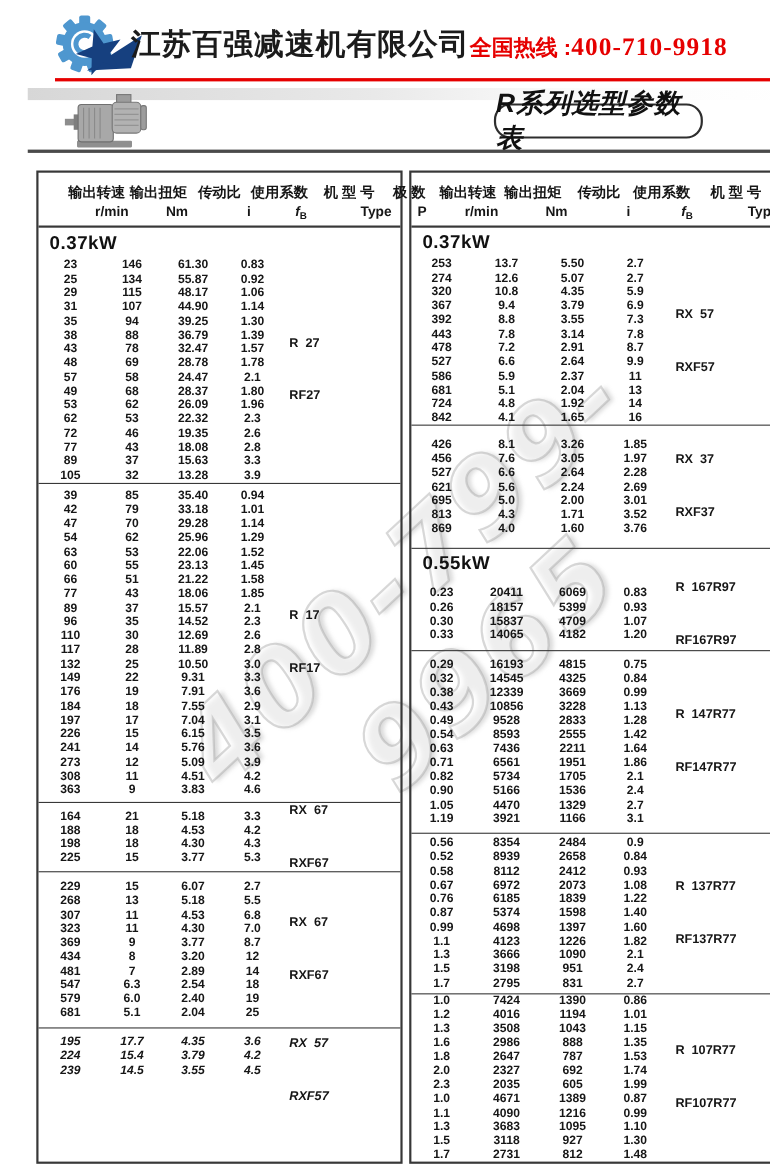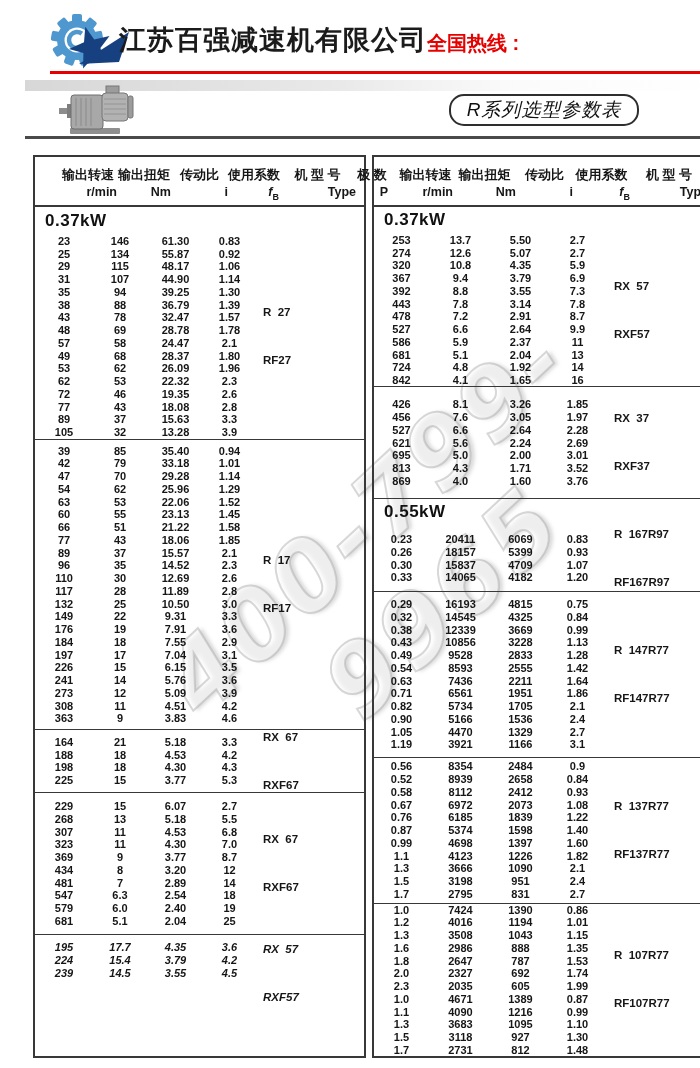--- a/index.html
+++ b/index.html
@@ -11,21 +11,21 @@
   .logo{position:absolute;left:14px;top:6px;width:92px;height:68px;}
   .company{position:absolute;left:94px;top:22px;font-size:27px;font-weight:bold;color:#1b1b1b;letter-spacing:1px;}
   .hotline{position:absolute;left:402px;top:30px;display:flex;align-items:baseline;color:#e60000;white-space:nowrap;text-align:center;}
   .hotline .lab{font-size:20px;font-weight:bold;}
   .hotline .num{font-size:23px;font-weight:bold;font-family:"Liberation Serif",serif;letter-spacing:1px;}
   .red-rule{position:absolute;left:25px;top:71px;width:667px;height:3px;background:#e60000;}
   .shade-band{position:absolute;left:0;top:80px;width:700px;height:11px;
     background:linear-gradient(90deg,#d7d7d7 0%,#e9e9e9 45%,#fbfbfb 70%,#fff 100%);}
   .motor{position:absolute;left:33px;top:85px;width:80px;height:52px;}
   .badge{position:absolute;left:424px;top:94px;width:190px;height:32px;border:2px solid #2e2e2e;border-radius:15px;
-    display:flex;align-items:center;justify-content:center;font-size:19px;font-weight:normal;font-style:italic;color:#111;letter-spacing:1px;}
+    display:flex;align-items:center;justify-content:center;font-size:24px;font-weight:bold;font-style:italic;color:#111;letter-spacing:1px;}
   .dark-rule{position:absolute;left:0;top:136px;width:700px;height:3px;background:#4a4a4a;}
 
   
   .watermark{position:absolute;left:20px;top:450px;width:720px;text-align:center;z-index:1;pointer-events:none;
     font-family:"DejaVu Sans",sans-serif;font-weight:bold;font-style:italic;font-size:96px;letter-spacing:4px;
     color:rgba(255,255,255,0.55);-webkit-text-stroke:2px rgba(168,168,168,0.45);
     text-shadow:3px 3px 4px rgba(150,150,150,0.35);transform:rotate(-43deg);}
 
   
   .tbl{position:absolute;top:155px;height:903px;border:2px solid #383838;display:flex;flex-direction:column;z-index:2;background:transparent;}
@@ -75,20 +75,21 @@
     <g fill="#16407f">
       <polygon points="40,58 90,26 80,56"></polygon>
       <polygon points="46.3,20.7 55.2,33.6 70.5,30 61,42.5 69.1,55.8 54.3,50.7 44.1,62.5 44.4,46.9 30,43.1 45,36.3"></polygon>
     </g>
   </svg>
 
   <div class="company">江苏百强减速机有限公司</div>
 
   <div class="hotline">
     <span class="lab">全国热线 : </span>
+    <span class="num">400-710-9918</span>
   </div>
 
   <div class="red-rule"></div>
   <div class="shade-band"></div>
 
   <svg class="motor" viewBox="0 0 80 52" aria-hidden="true">
     <rect x="1" y="23" width="9" height="6" fill="#8d8d8d"></rect>
     <rect x="9" y="19" width="5" height="14" fill="#7e7e7e"></rect>
     <rect x="12" y="43" width="50" height="6" rx="1" fill="#8f8f8f"></rect>
     <rect x="13" y="10" width="32" height="34" rx="3" fill="#a8a8a8" stroke="#6f6f6f"></rect>

